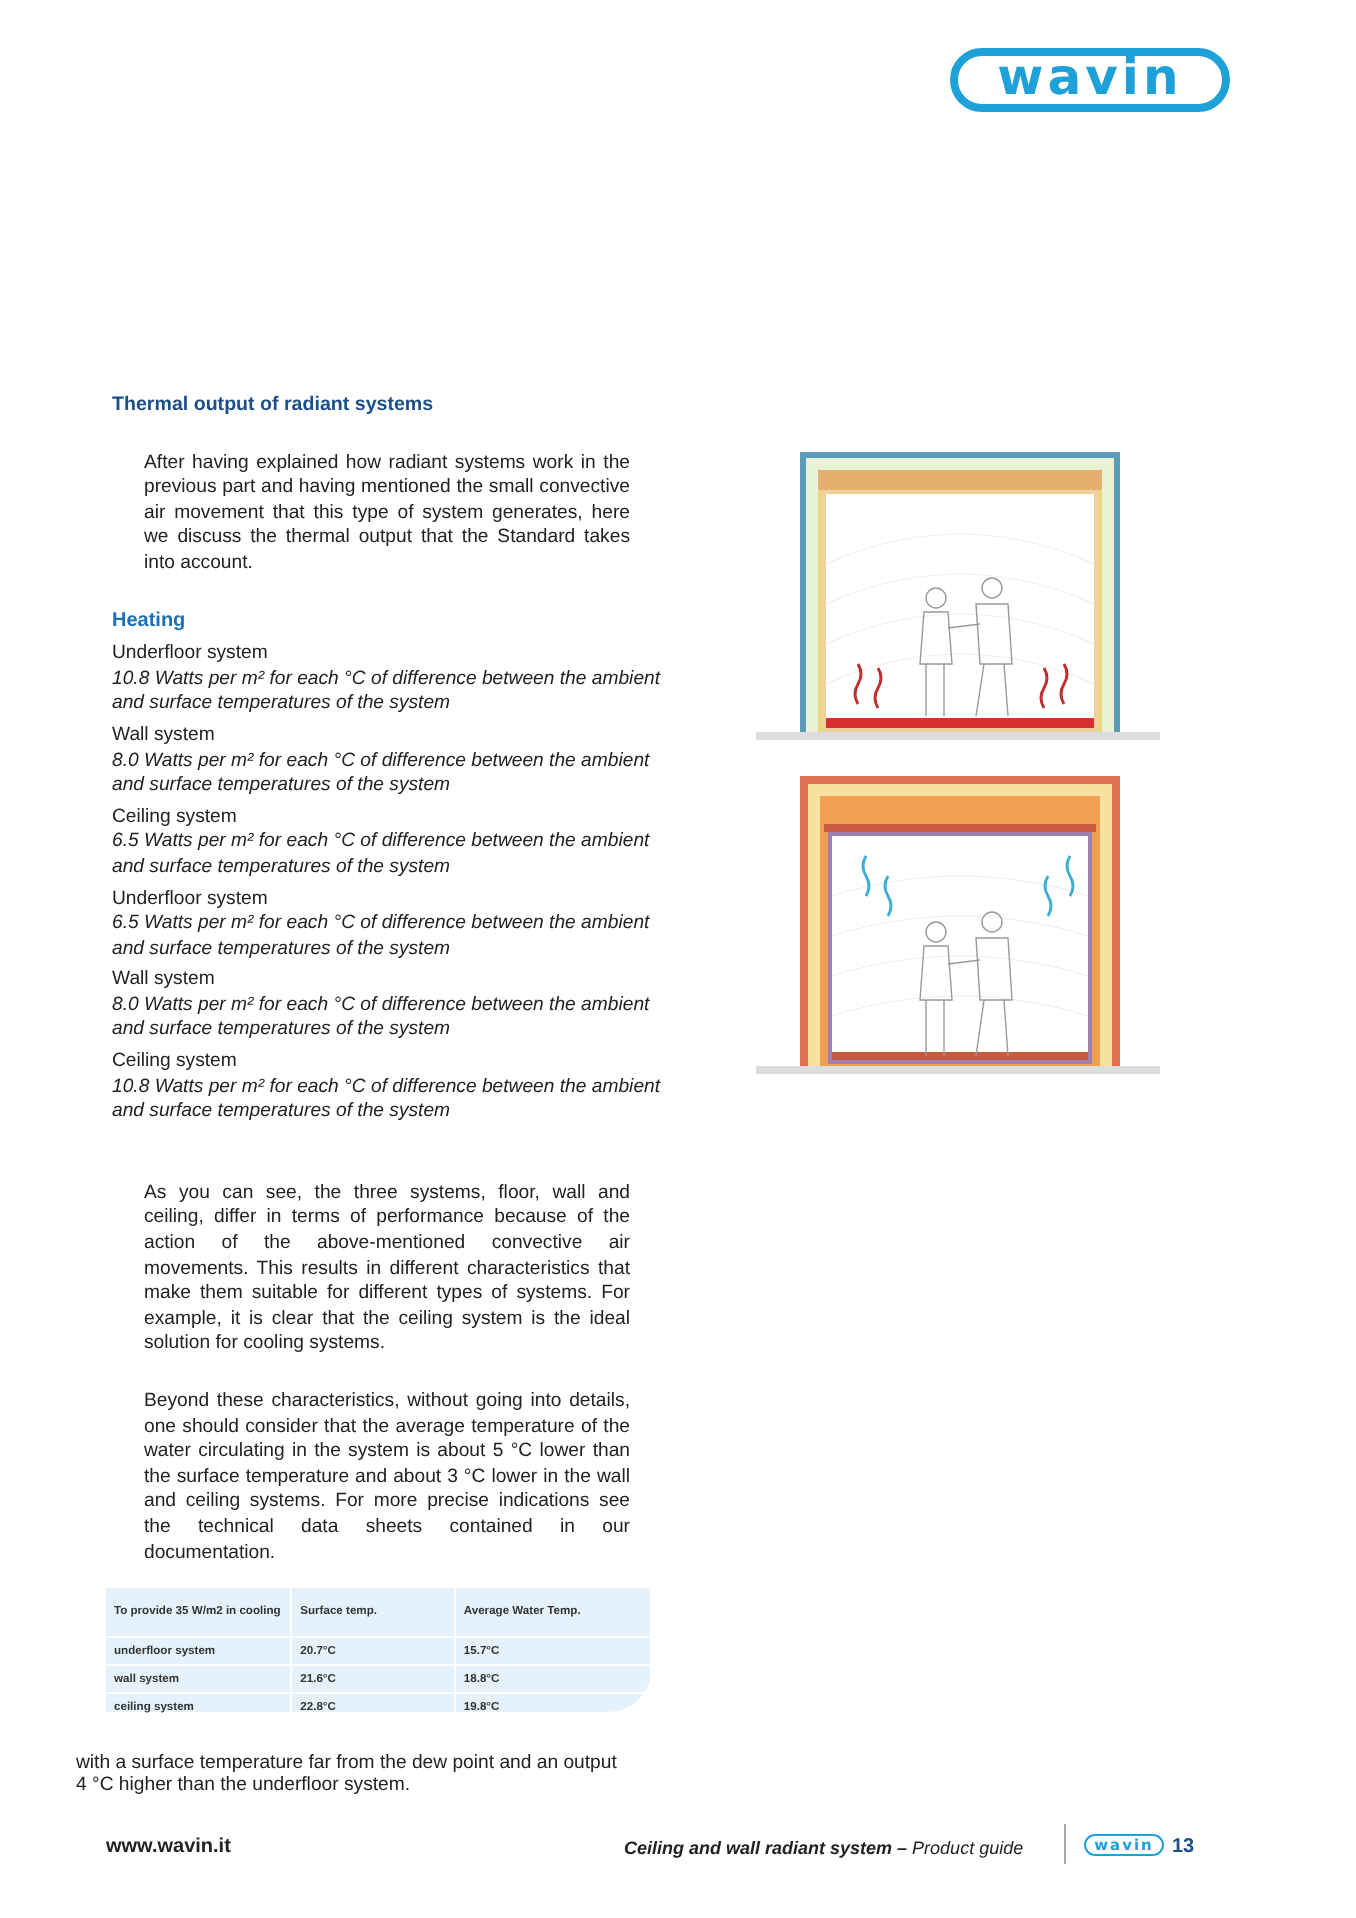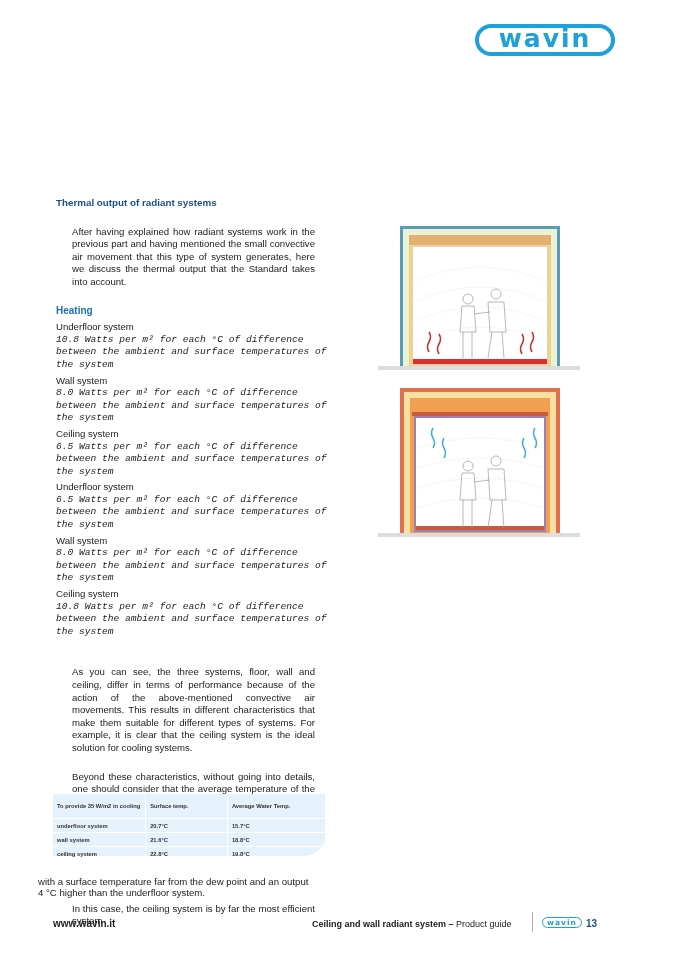--- a/index.html
+++ b/index.html
@@ -5,30 +5,30 @@
   html,body{margin:0;padding:0;background:#fff;}
   body{width:678px;height:959px;position:relative;overflow:hidden;font-family:"Liberation Sans",sans-serif;color:#222;}
   .logo{position:absolute;left:475px;top:24px;width:140px;height:32px;border:4px solid #1ea0d8;border-radius:20px;box-sizing:border-box;display:flex;align-items:center;justify-content:center;}
   .logo span{font-family:"DejaVu Sans",sans-serif;font-weight:bold;font-size:25px;color:#1ea0d8;letter-spacing:2px;line-height:1;margin-top:-3px;}
   .col{position:absolute;left:56px;top:197px;width:275px;font-size:9.6px;line-height:12.6px;}
   h1{font-size:9.8px;color:#1b4f8a;font-weight:bold;margin:0 0 14px 0;}
   h2{font-size:10px;color:#1b6fb5;font-weight:bold;margin:7px 0 4px 0;}
   p{margin:16px;text-align:justify;}
   .sys{margin-top:3px;}
   .sys .nm{display:block;}
-  .sys .ds{display:block;font-style:italic;font-family:Liberation Mono, monospace;}
+  .sys .ds{display:block;font-style:italic;}
   .gap{height:12px;}
   .table-wrap{position:absolute;left:53px;top:794px;width:273px;height:62px;background:#e6f2fb;border-bottom-right-radius:22px;}
   table{border-collapse:collapse;width:100%;font-size:5.8px;font-weight:bold;color:#333;}
   td{padding:2px 4px;border-bottom:1px solid #fff;border-right:1px solid #fff;vertical-align:middle;}
   tr.hd td{height:20px;}
   tr.rw td{height:9px;}
   .after{position:absolute;left:38px;top:876px;width:275px;font-size:9.6px;line-height:11px;}
   .footer-url{position:absolute;left:53px;top:918px;font-size:10px;font-weight:bold;}
-  .footer-title{position:absolute;left:312px;top:919px;font-size:9px;}
+  .footer-title{position:absolute;left:312px;top:919px;font-size:9px;font-style:italic;}
   .footer-title b{font-weight:bold;}
   .footer-sep{position:absolute;left:532px;top:912px;width:1px;height:20px;background:#aaa;}
   .mini-logo{position:absolute;left:542px;top:917px;width:40px;height:11px;border:1.5px solid #1ea0d8;border-radius:6px;box-sizing:border-box;display:flex;align-items:center;justify-content:center;}
   .mini-logo span{font-family:"DejaVu Sans",sans-serif;font-weight:bold;font-size:7.5px;color:#1ea0d8;letter-spacing:1px;line-height:1;}
   .page-num{position:absolute;left:586px;top:918px;font-size:10px;font-weight:bold;color:#1b4f8a;text-align:right;}
   .fig{position:absolute;}
 </style>
 </head>
 <body>
 

